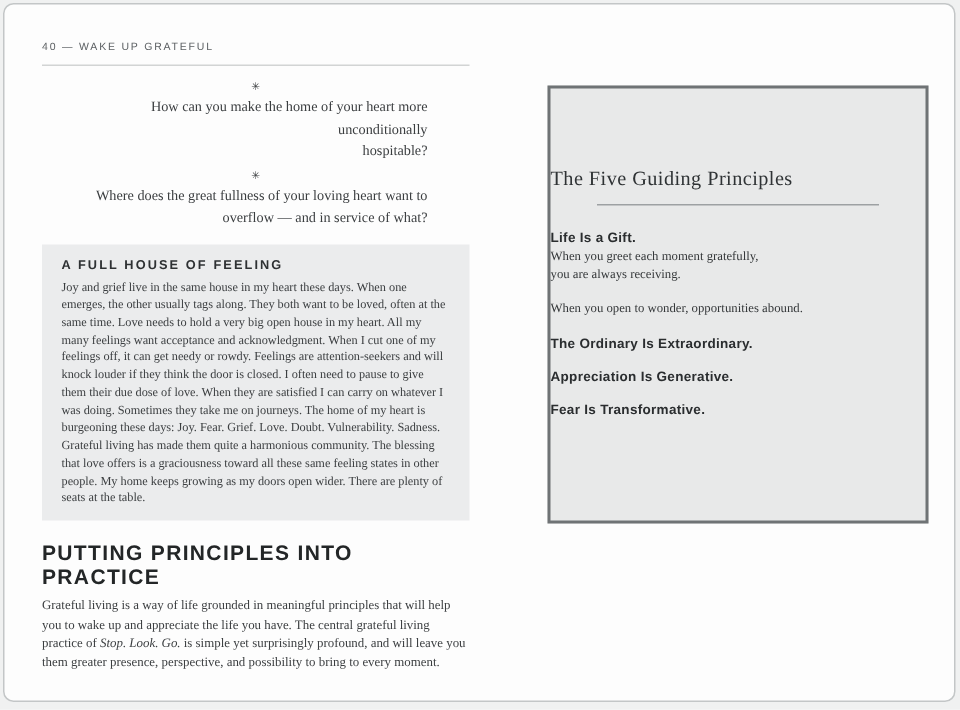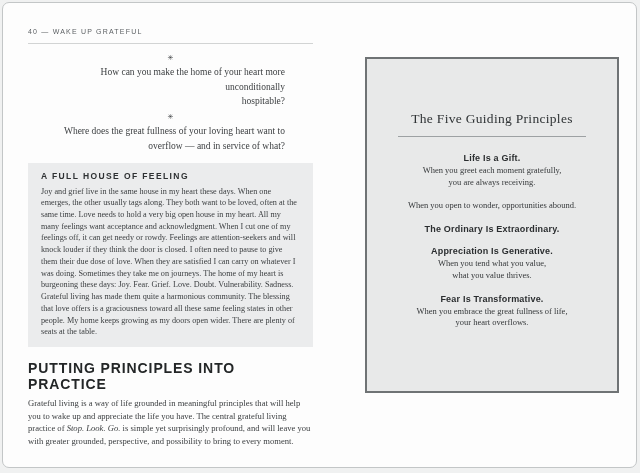--- a/index.html
+++ b/index.html
@@ -85,24 +85,23 @@
     font-size: 8.6px;
     line-height: 1.47;
     color: #3b3e40;
   }
   .practice-body em { }
 
   
   .principles-box {
     position: absolute;
     left: 362px; top: 54px;
-    width: 254px; height: 336px;
+    width: 254px; height: 292px;
     background: #e8e9e9;
     border: 2px solid #6f7375;
-    text-align: center;
   }
   .principles-title {
     margin-top: 52px;
     font-size: 13.5px;
     color: #2f3335;
     letter-spacing: 0.3px;
   }
   .principles-rule {
     width: 188px;
     border: none;
@@ -138,41 +137,39 @@
         <div class="q-star">✳</div>
         <div class="q-text">Where does the great fullness of your loving heart want to<br>overflow — and in service of what?</div>
       </div>
 
     <div class="feeling-box">
       <div class="feeling-box-title">A FULL HOUSE OF FEELING</div>
       <div class="feeling-box-body">Joy and grief live in the same house in my heart these days. When one emerges, the other usually tags along. They both want to be loved, often at the same time. Love needs to hold a very big open house in my heart. All my many feelings want acceptance and acknowledgment. When I cut one of my feelings off, it can get needy or rowdy. Feelings are attention-seekers and will knock louder if they think the door is closed. I often need to pause to give them their due dose of love. When they are satisfied I can carry on whatever I was doing. Sometimes they take me on journeys. The home of my heart is burgeoning these days: Joy. Fear. Grief. Love. Doubt. Vulnerability. Sadness. Grateful living has made them quite a harmonious community. The blessing that love offers is a graciousness toward all these same feeling states in other people. My home keeps growing as my doors open wider. There are plenty of seats at the table.</div>
     </div>
 
     <div class="practice-heading">PUTTING PRINCIPLES INTO PRACTICE</div>
-    <div class="practice-body"><span>Grateful living is a way of life grounded in meaningful principles that will help you to wake up and appreciate the life you have. The central grateful living practice of </span><em>Stop. Look. Go.</em><span> is simple yet surprisingly profound, and will leave you with greater grounded, perspective, and possibility to bring to every moment.</span></div>
+    <div class="practice-body"><span>Grateful living is a way of life grounded in meaningful principles that will help you to wake up and appreciate the life you have. The central grateful living practice of </span><em>Stop. Look. Go.</em><span> is simple yet surprisingly profound, and will leave you them greater presence, perspective, and possibility to bring to every moment.</span></div>
   </div>
 
   <div class="principles-box">
     <div class="principles-title">The Five Guiding Principles</div>
     <hr class="principles-rule">
     <div>
         <div class="principle">
           <div class="principle-heading">Life Is a Gift.</div>
           <div class="principle-body">When you greet each moment gratefully,<br>you are always receiving.</div>
         </div>
         <div class="principle">
           <div class="principle-body">When you open to wonder, opportunities abound.</div>
         </div>
         <div class="principle">
           <div class="principle-heading">The Ordinary Is Extraordinary.</div>
         </div>
         <div class="principle">
           <div class="principle-heading">Appreciation Is Generative.</div>
-          <div class="principle-body">When you tend what you value,<br>what you value thrives.</div>
         </div>
         <div class="principle">
           <div class="principle-heading">Fear Is Transformative.</div>
-          <div class="principle-body">When you embrace the great fullness of life,<br>your heart overflows.</div>
         </div>
       </div>
   </div>
 
 </div>
 
 </body></html>

